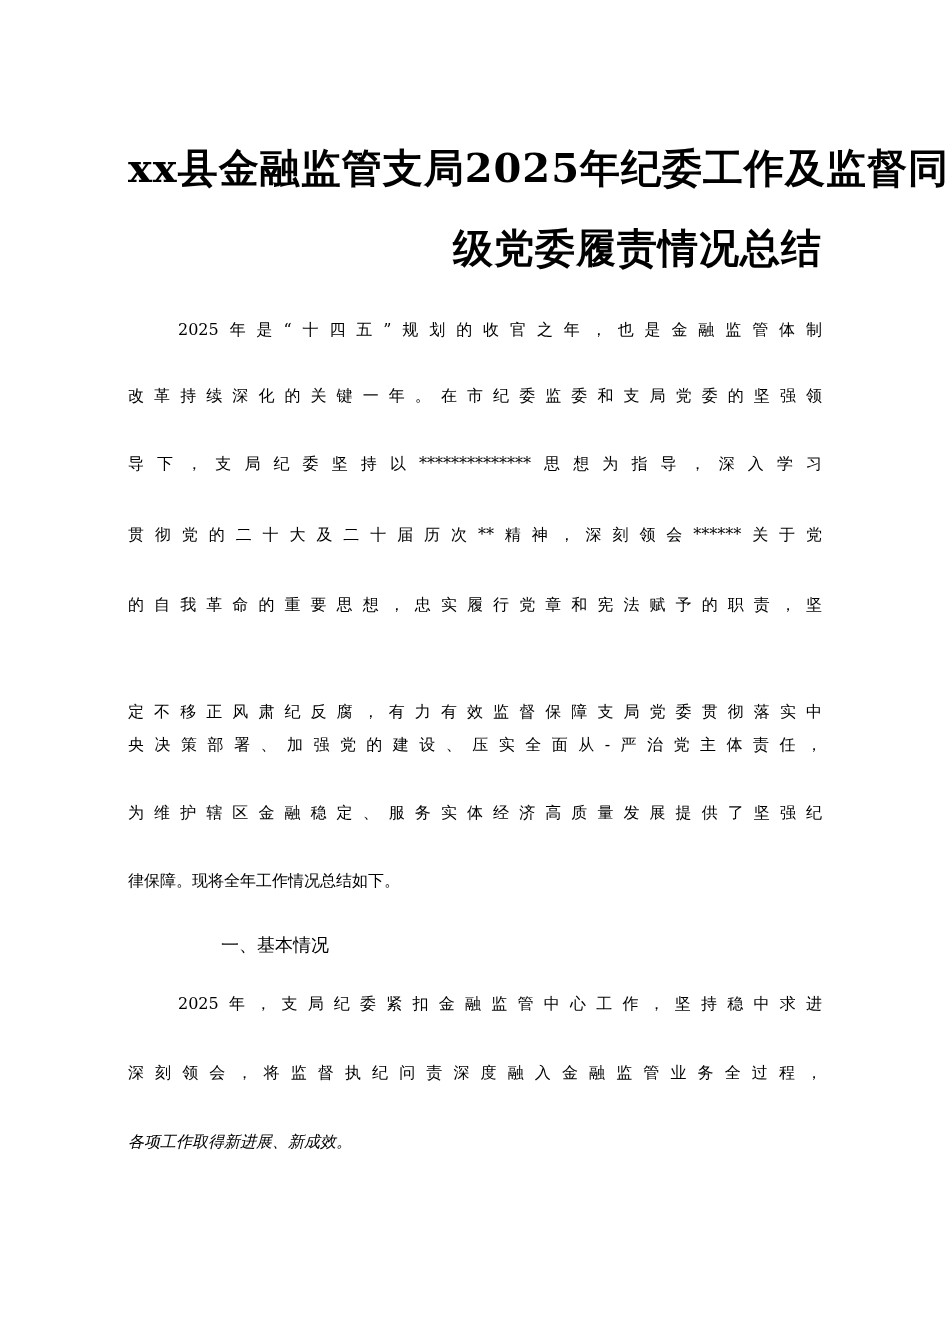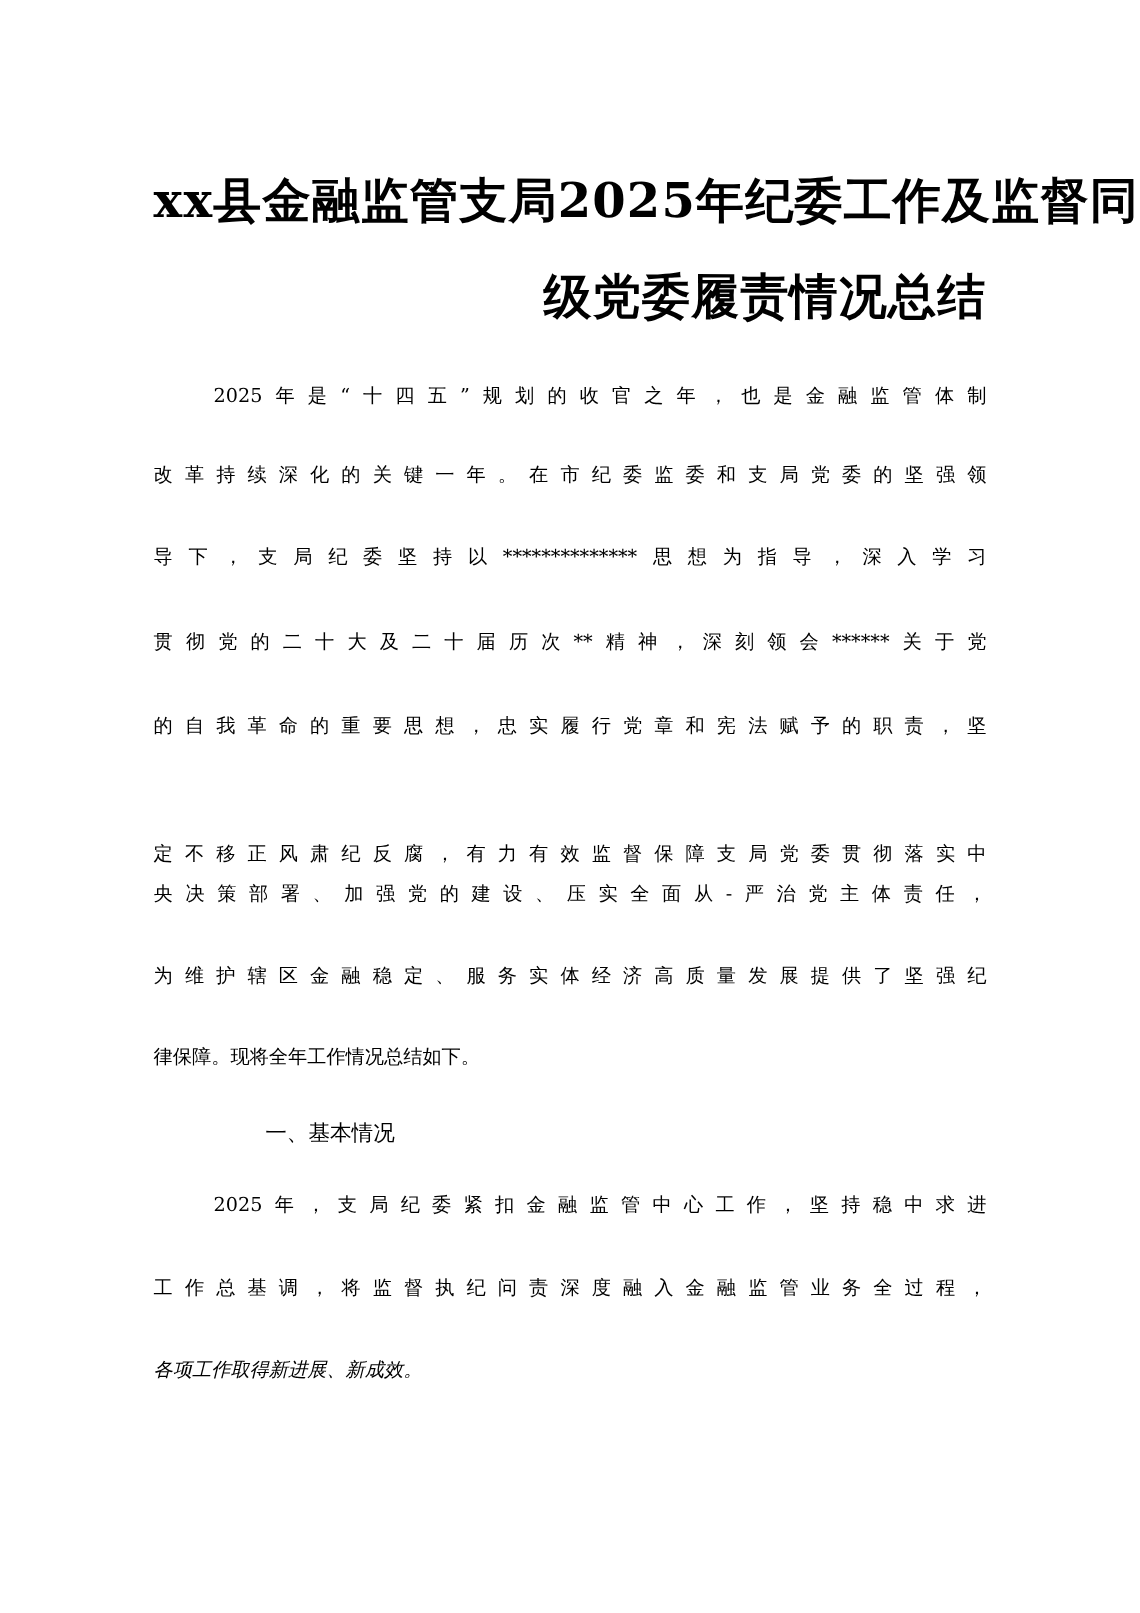--- a/index.html
+++ b/index.html
@@ -76,17 +76,17 @@
     <div class="line" style="top:661px;margin-top:36px;">定不移正风肃纪反腐，有力有效监督保障支局党委贯彻落实中</div>
     <div class="line" style="top:730px;">央决策部署、加强党的建设、压实全面从-严治党主体责任，</div>
     <div class="line" style="top:798px;">为维护辖区金融稳定、服务实体经济高质量发展提供了坚强纪</div>
     <div class="line last" style="top:867px;font-family:Liberation Mono, monospace;">律保障。现将全年工作情况总结如下。</div>
   </div>
 
   <div class="heading" style="top:930px;">一、基本情况</div>
 
   <div>
     <div class="line first" style="top:989px;">2025年，支局纪委紧扣金融监管中心工作，坚持稳中求进</div>
-    <div class="line" style="top:1058px;">工作总基调，将监督执纪问责深度融入金融监管业务全过程，</div>
+    <div class="line" style="top:1058px;">深刻领会，将监督执纪问责深度融入金融监管业务全过程，</div>
     <div class="line last" style="top:1127px;font-style:italic;">各项工作取得新进展、新成效。</div>
   </div>
 
 </div>
 
 </body></html>

